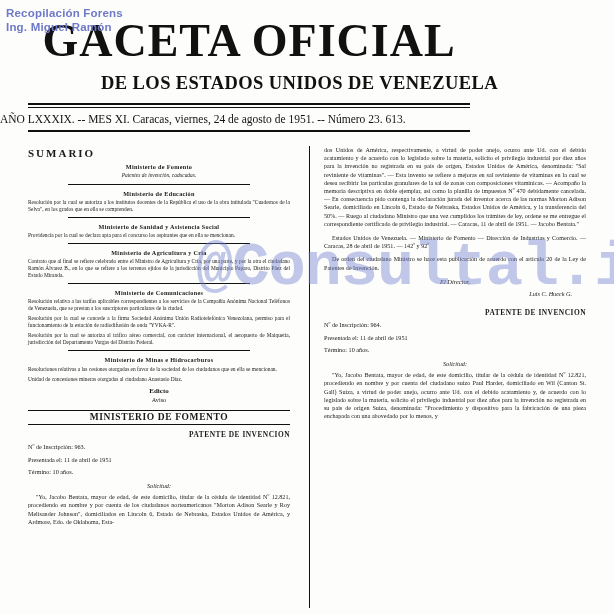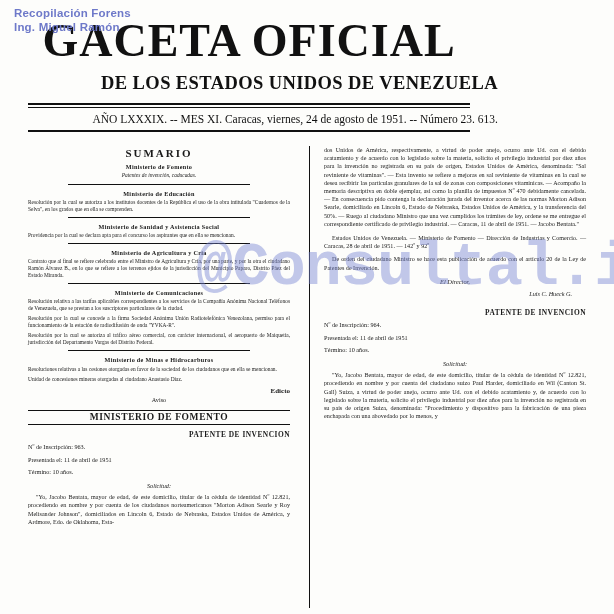--- a/index.html
+++ b/index.html
@@ -9,21 +9,21 @@
     font-family:"Liberation Serif", serif;
     overflow:hidden;
     position:relative;
   }
   .page{
     position:absolute;left:0;top:0;width:614px;height:614px;
     background:#fdfdfb;
   }
   
   .credit{
-    position:absolute;left:14px;top:6px;
+    position:absolute;left:6px;top:6px;
     font-family:"Liberation Sans", sans-serif;
     font-size:11.5px;line-height:14px;
     color:#6e79c9;
     font-weight:600;
     letter-spacing:.2px;
     z-index:40;
   }
   .credit div{white-space:nowrap;}
 
   
@@ -58,53 +58,53 @@
     font-size:18.5px;
     letter-spacing:.4px;
     margin-top:6px;
     color:#111;
   }
   .rule{
     height:2px;background:#111;margin:9px 28px 0 28px;
   }
   .rule.thin{height:1px;margin-top:2px;}
   .issueline{
-    text-align:right;
+    text-align:left;
     font-size:11.5px;
     margin-top:5px;
     color:#111;
     font-family:"Liberation Serif", serif;
   }
   .rule2{height:1.5px;background:#111;margin:5px 28px 0 28px;}
 
   
   .cols{position:absolute;left:28px;top:146px;width:558px;height:462px;}
   .col{
     position:absolute;top:0;width:262px;height:462px;
     font-size:5.6px;line-height:7.2px;color:#1a1a1a;text-align:justify;
   }
   .colL{left:0;}
   .colR{left:296px;}
   .vdiv{position:absolute;left:281px;top:0;width:1px;height:462px;background:#111;}
 
   .sumario{
-    text-align:center;font-weight:700;font-size:11px;letter-spacing:2px;
+    font-weight:700;font-size:11px;letter-spacing:2px;
     margin:4px 0 6px 0;
   }
   .min{
     text-align:center;font-weight:700;font-size:6.2px;letter-spacing:.3px;
     margin:5px 0 2px 0;
   }
   .sec{
     text-align:center;font-size:5.4px;font-style:italic;margin:0 0 2px 0;
   }
   .para{margin:0 0 3px 0;}
   .hr-s{border:0;border-top:1px solid #111;margin:4px 40px;}
 
-  .edicto{text-align:right;font-weight:700;font-size:7px;margin-top:5px;}
+  .edicto{text-align:center;font-weight:700;font-size:7px;margin-top:5px;}
   .aviso{text-align:center;font-size:6.2px;margin-top:1px;}
 
   .boxhead{
     border-top:1.4px solid #111;border-bottom:1.4px solid #111;
     text-align:center;font-weight:700;font-size:9.5px;letter-spacing:.6px;
     padding:3px 0;margin:7px 0 6px 0;
   }
   .subhead{
     text-align:right;font-weight:700;font-size:7.4px;letter-spacing:.5px;
     margin:4px 0 5px 0;

